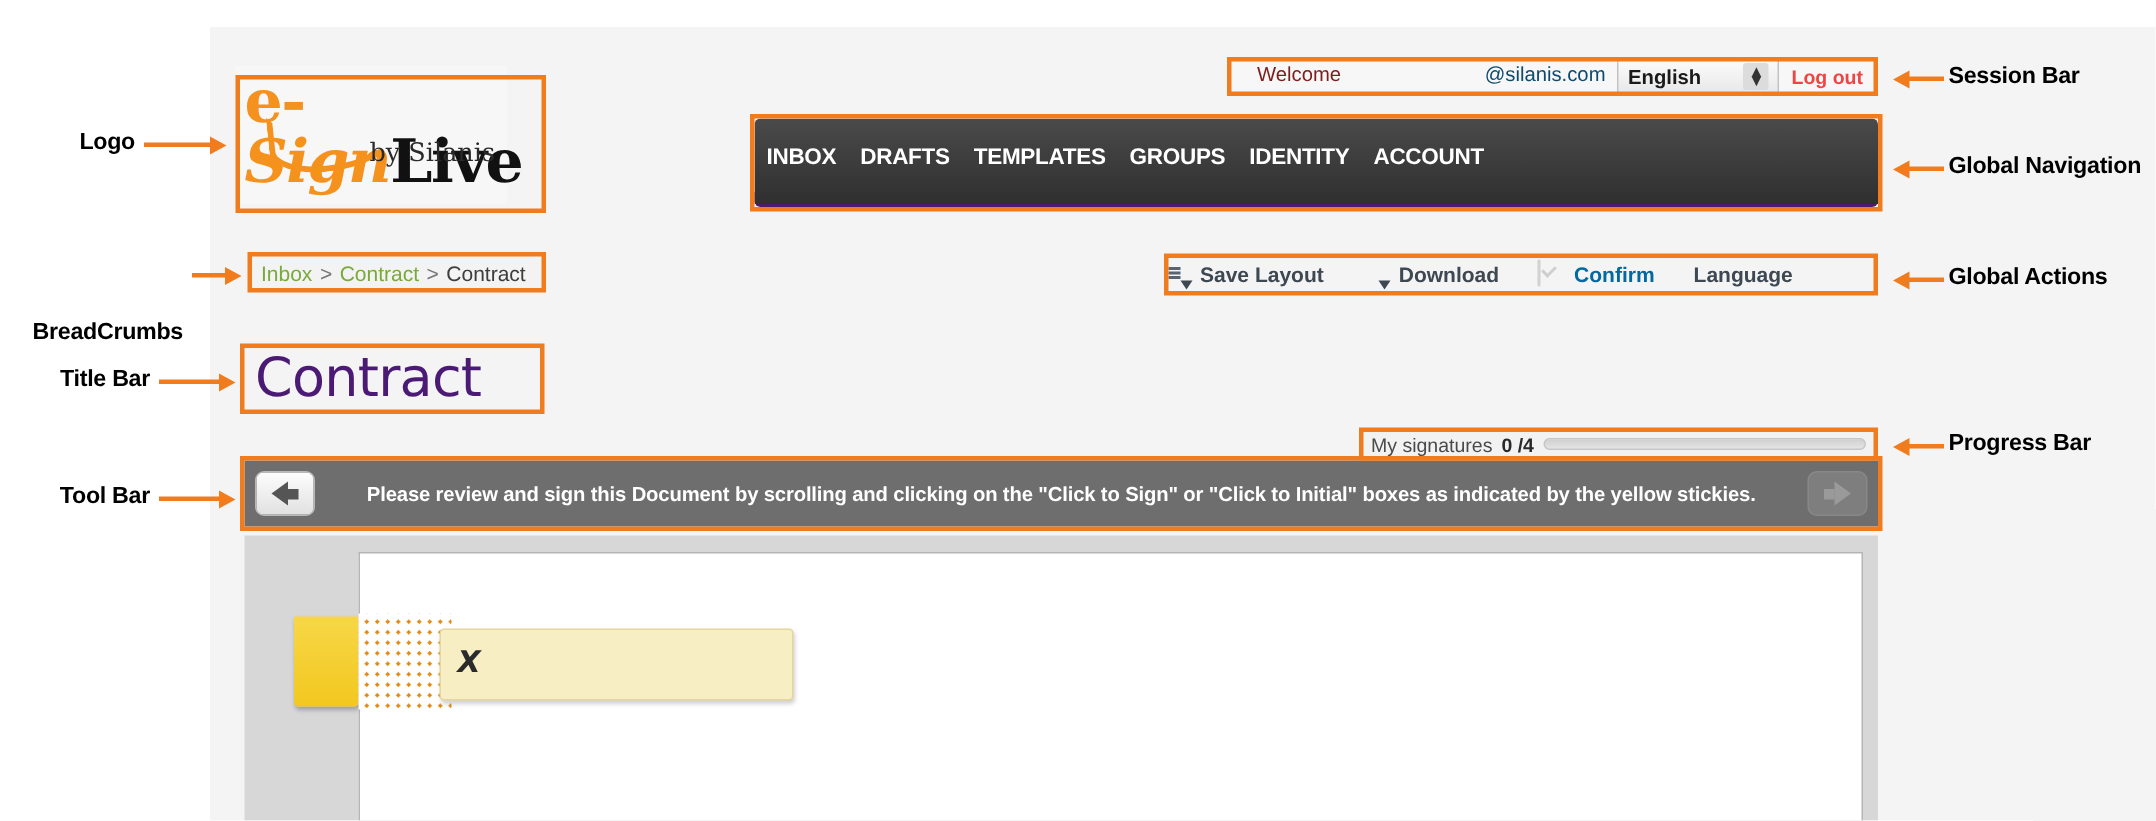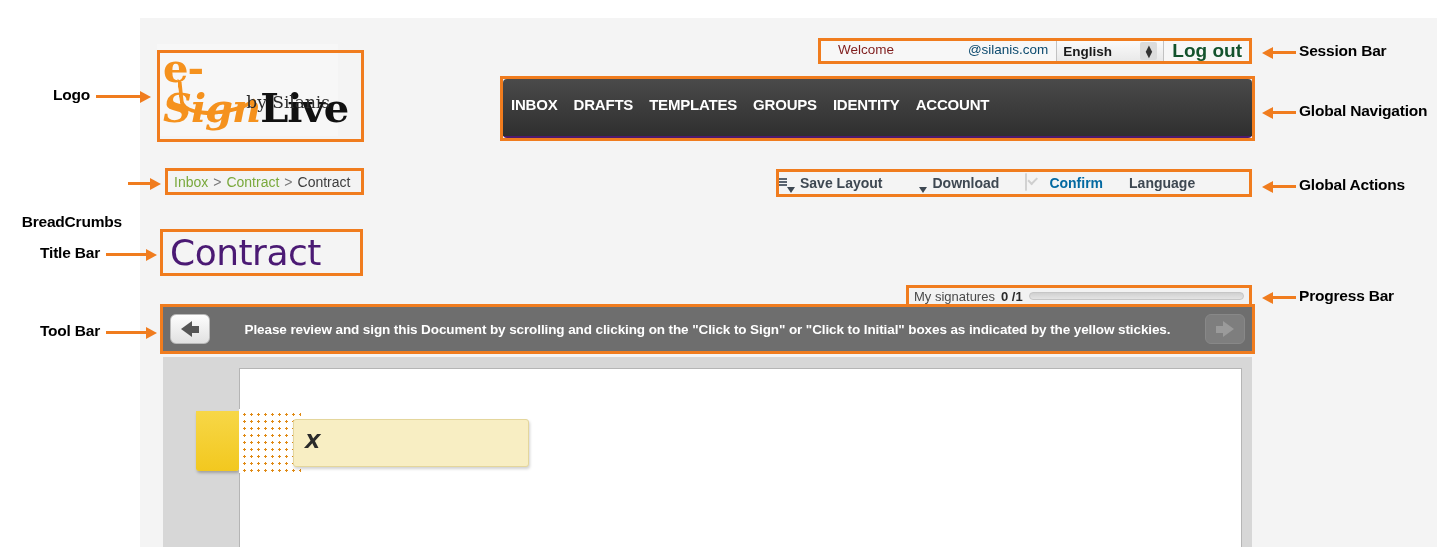--- a/index.html
+++ b/index.html
@@ -108,21 +108,21 @@
   .sess-select .val { flex: 1; }
   .stepper {
     display: flex; flex-direction: column; align-items: center;
     justify-content: center; line-height: 0.55; font-size: 11px;
     color: #333; background: #dcdcdc; border-radius: 2px;
     padding: 3px 3px; margin-left: 4px;
   }
   .sess-logout {
     flex: 0 0 auto; display: flex; align-items: center;
     padding: 0 10px 0 8px;
-    color: #14532d; font-weight: bold; font-size: 19px;
+    color: #ef4444; font-weight: bold; font-size: 13px;
   }
 
   
   .gnav {
     position: absolute; left: 503px; top: 79px;
     width: 749px; height: 57px;
     background: #3a3a3a;
     border-radius: 4px 4px 0 0;
     display: flex; align-items: stretch;
     overflow: hidden;
@@ -407,21 +407,21 @@
   </div>
   <div class="callout" style="left:776px;top:169px;width:476px;height:28px;"></div>
 
   <div class="titlebar">
     <div class="title-text">Contract</div>
   </div>
   <div class="callout" style="left:160px;top:229px;width:203px;height:47px;"></div>
 
   <div class="progbar">
     <span>My signatures</span>
-    <span class="prog-count">0 /1</span>
+    <span class="prog-count">0 /4</span>
     <span class="prog-track"></span>
   </div>
   <div class="callout" style="left:906px;top:285px;width:346px;height:22px;"></div>
 
   <div class="toolbar">
     <div class="tb-btn enabled">
       <span class="tri tri-l"></span>
         <span class="bar-l"></span>
     </div>
     <div class="tb-msg"><span>Please review and sign this Document by scrolling and clicking on the </span><b class="q">"Click to Sign"</b><span> or </span><b class="q">"Click to Initial"</b><span> boxes as indicated by the yellow stickies.</span></div>

